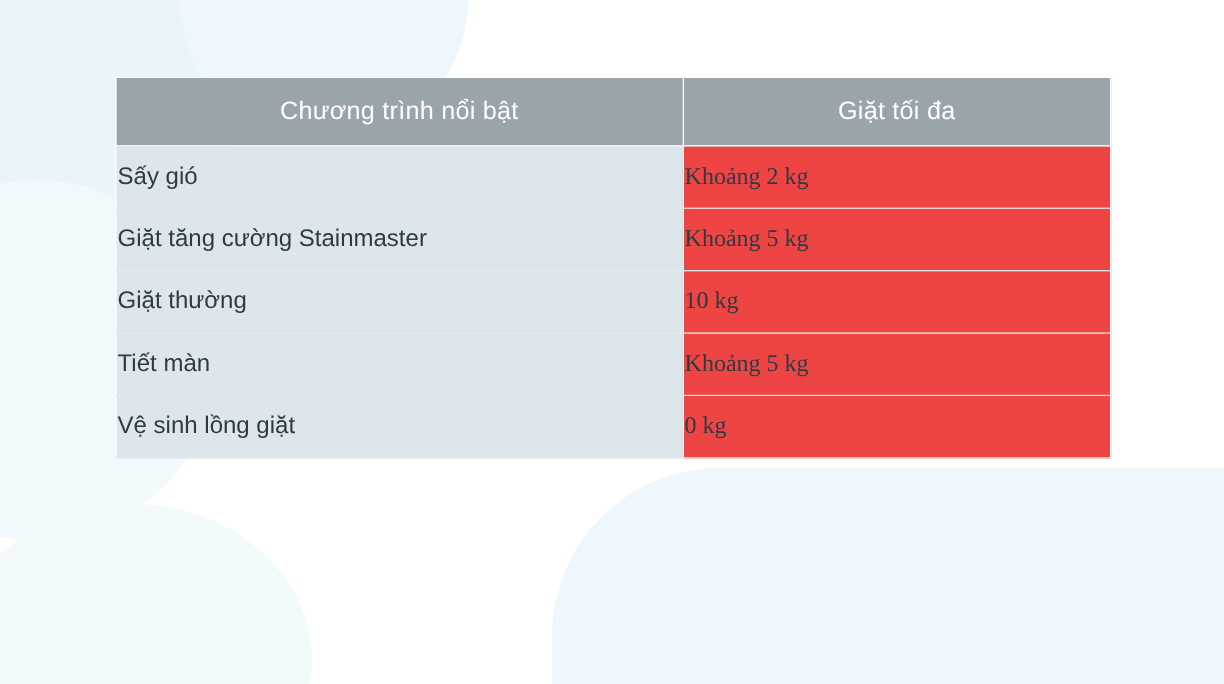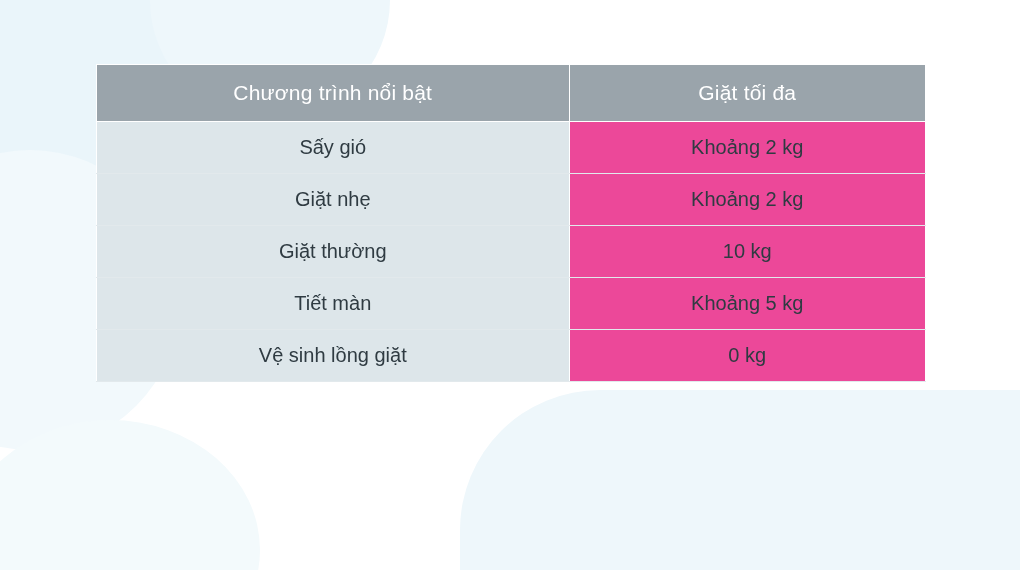--- a/index.html
+++ b/index.html
@@ -97,33 +97,33 @@
     font-size: 21px;
     height: 54px;
     text-align: center;
     vertical-align: middle;
     border: 1px solid #ffffff;
     letter-spacing: 0.2px;
   }
 
   table.spec-table tbody td {
     height: 49px;
-    text-align: center;
     vertical-align: middle;
     font-size: 20px;
     color: #2f3b42;
     border: 1px solid #ffffff;
     border-bottom: 1px solid #e2e9ec;
     font-weight: 400;
   }
   table.spec-table tbody td.cell-name {
     background: #dde6ea;
   }
   table.spec-table tbody td.cell-value {
-    background: #ec4899;
+    background: #ef4444;
+    font-family: Liberation Serif, serif;
   }
   table.spec-table tbody tr:last-child td {
     border-bottom: 1px solid #e2e9ec;
   }
 </style>
 </head>
 <body>
 
 <div class="bg-layer">
   <div class="blob-left"></div>
@@ -145,22 +145,22 @@
           <th>Chương trình nổi bật</th>
           <th>Giặt tối đa</th>
         </tr>
       </thead>
       <tbody>
         <tr>
           <td class="cell-name">Sấy gió</td>
           <td class="cell-value">Khoảng 2 kg</td>
         </tr>
         <tr>
-          <td class="cell-name">Giặt nhẹ</td>
-          <td class="cell-value">Khoảng 2 kg</td>
+          <td class="cell-name">Giặt tăng cường Stainmaster</td>
+          <td class="cell-value">Khoảng 5 kg</td>
         </tr>
         <tr>
           <td class="cell-name">Giặt thường</td>
           <td class="cell-value">10 kg</td>
         </tr>
         <tr>
           <td class="cell-name">Tiết màn</td>
           <td class="cell-value">Khoảng 5 kg</td>
         </tr>
         <tr>

